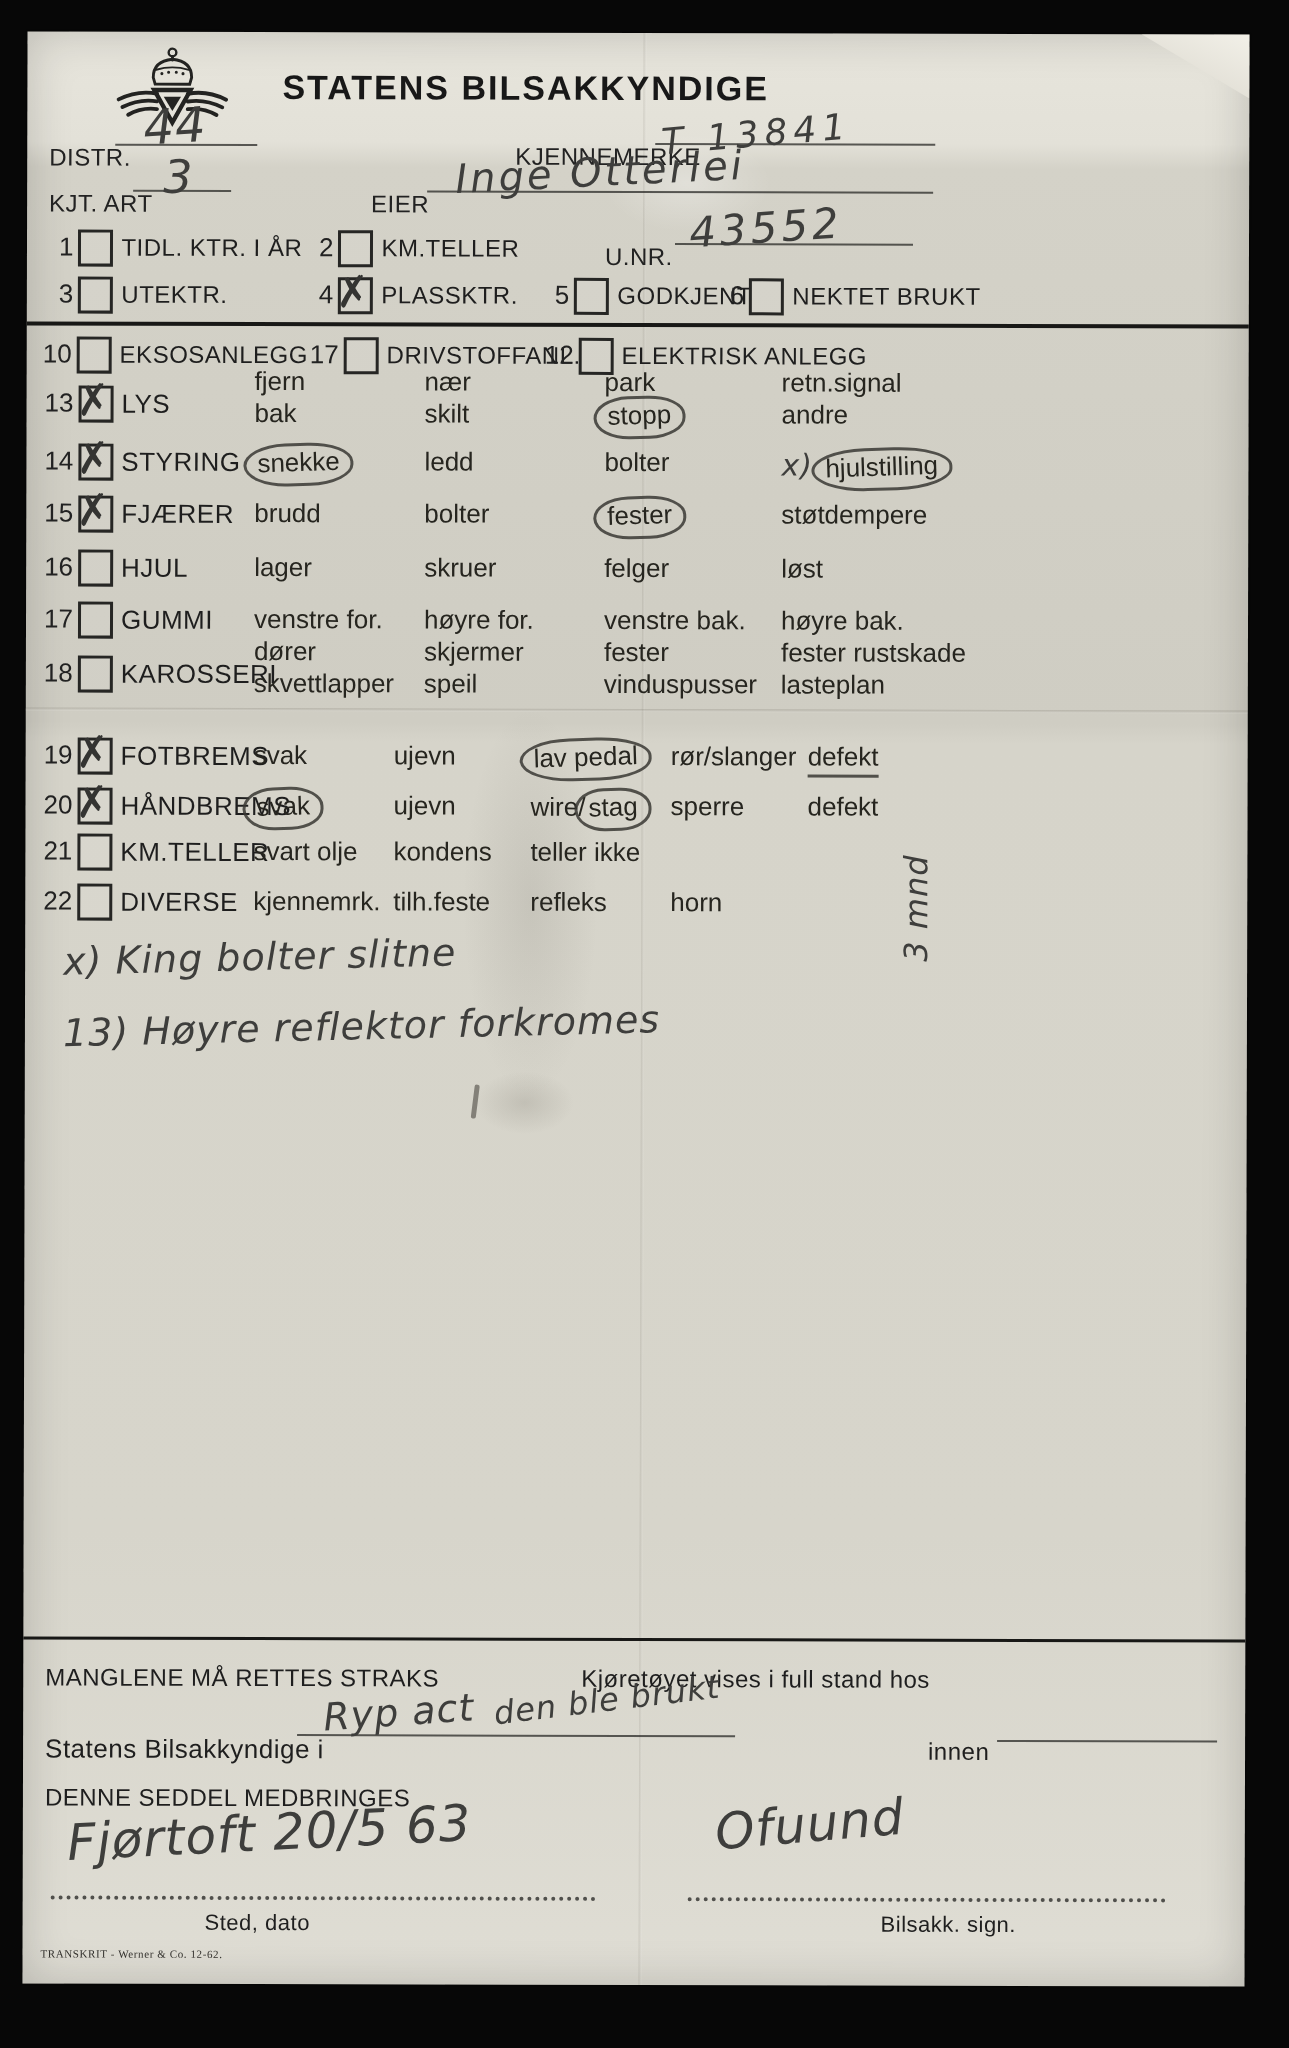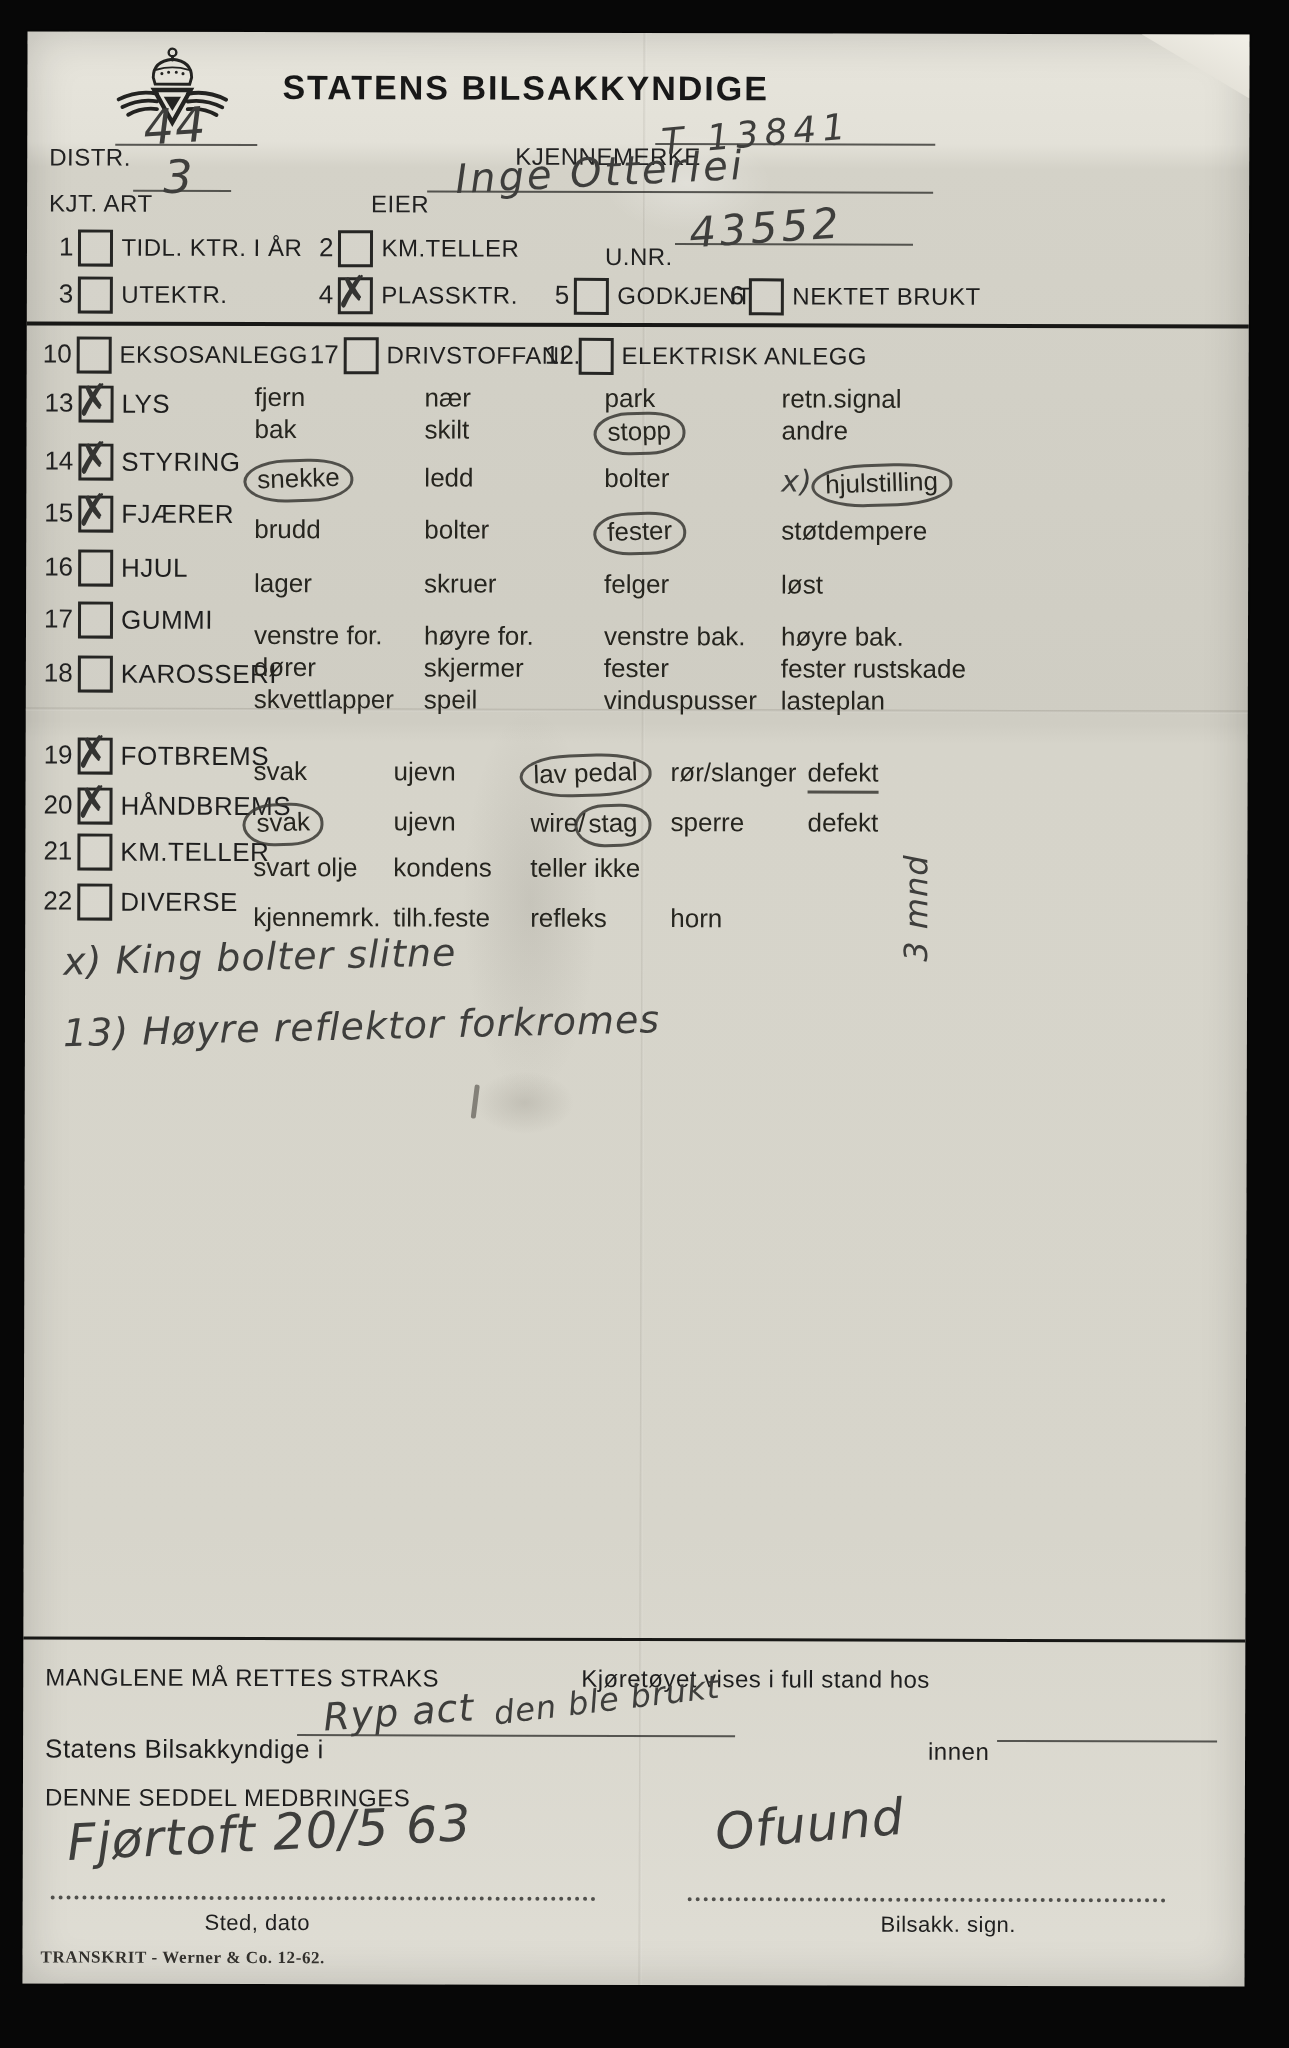--- a/index.html
+++ b/index.html
@@ -63,39 +63,39 @@
 
   
   #items{position:absolute;left:0;top:338px;right:0;}
   .item-row{position:relative;}
   .h46{height:46px}.h50{height:50px}.h52{height:52px}.h54{height:54px}
   .h66{height:66px}.h74{height:74px}
   .gap{margin-top:16px;}
   .item-head{position:absolute;left:18px;top:8px;display:flex;align-items:flex-start;}
   .twol .item-head{top:16px;}
   .item-head .chk-label{font-size:26px;padding-top:3px;}
-  .opt{position:absolute;font-size:26px;color:#26251f;white-space:nowrap;top:10px;margin-top:16px;}
+  .opt{position:absolute;font-size:26px;color:#26251f;white-space:nowrap;top:10px;}
   .twol .opt.r0{top:-4px;} .twol .opt.r1{top:28px;text-align:right;}
   .a1{left:228px}.a2{left:398px}.a3{left:578px}.a4{left:755px}
   .b1{left:228px}.b2{left:368px}.b3{left:505px}.b4{left:645px}.b5{left:782px}
   .circled{display:inline-block;border:3px solid rgba(58,56,52,.85);
     border-radius:48% 52% 50% 50% / 62% 58% 60% 64%;
     padding:1px 11px 5px;margin:-3px -11px -7px;transform:rotate(-2deg);}
   .underlined{display:inline-block;border-bottom:3px solid rgba(58,56,52,.85);
     padding-bottom:2px;}
   .pre-hw{font-size:30px;margin-right:10px;}
 
   
   .hw-note{position:absolute;left:38px;font-size:38px;transform:rotate(-1.5deg);}
   .margin-note{position:absolute;left:872px;top:928px;font-size:32px;
     transform:rotate(-90deg);transform-origin:left top;}
 
   
   .f-lbl{font-size:24px;letter-spacing:.5px;}
-  .credit{font-family:"Liberation Serif",serif;font-weight:700;font-size:17px;
+  .credit{font-family:"Liberation Serif",serif;font-weight:400;font-size:11px;
     letter-spacing:.6px;color:#33312d;}
 </style>
 </head>
 <body>
 
 <div class="paper">
   <div class="fold"></div>
   <div class="crease-v"></div>
   <div class="crease-h"></div>
   <div class="scratch"></div>

